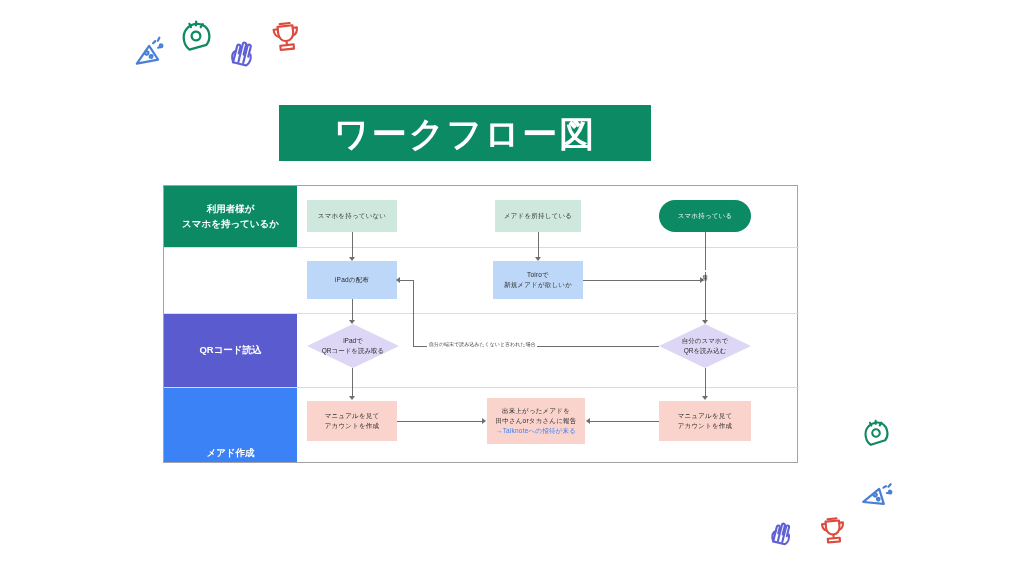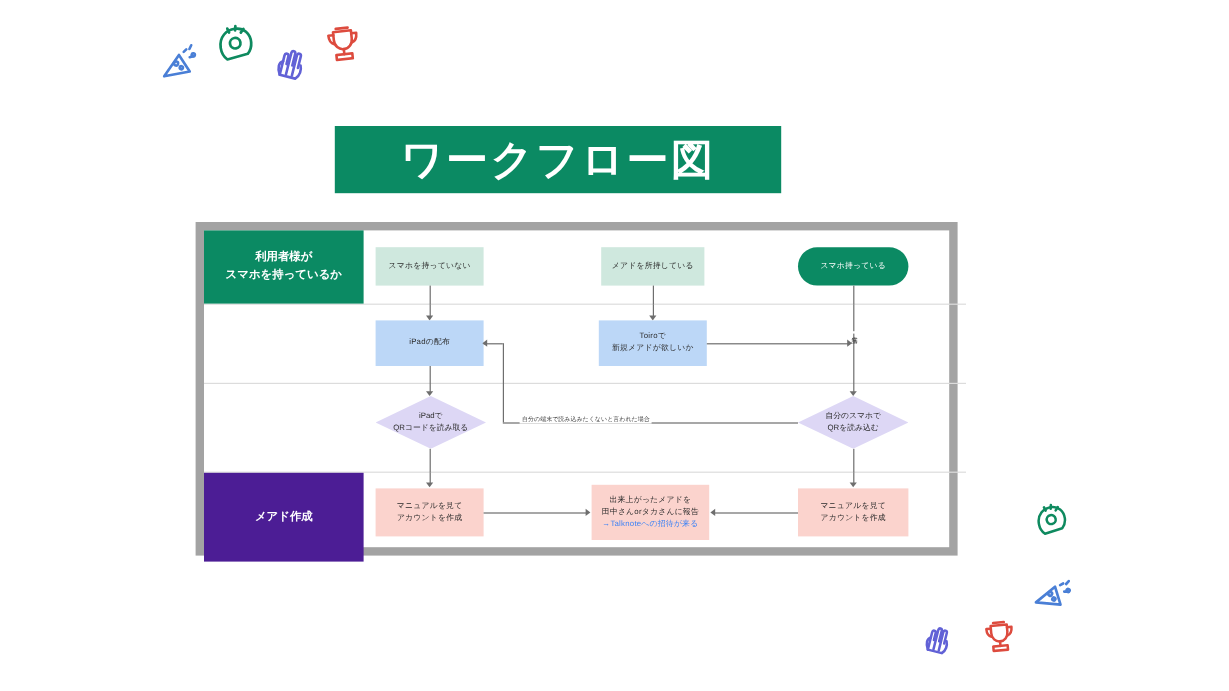--- a/index.html
+++ b/index.html
@@ -39,21 +39,21 @@
     letter-spacing: 2px;
     line-height: 1;
     white-space: nowrap;
   }
 
   
   #diagram {
     position: absolute;
     left: 163px; top: 185px;
     width: 635px; height: 278px;
-    border: 7px solid #a3a3a3;
+    border: 1px solid #a3a3a3;
     background: #ffffff;
     box-sizing: border-box;
   }
   .lane {
     position: absolute;
     left: 0;
     width: 635px;
     box-sizing: border-box;
     border-bottom: 1px solid #dcdcdc;
   }
@@ -311,20 +311,23 @@
 
         <div class="conn-h" style="left:100px; top:32px; width:16px;"></div>
         <div class="arrow-left" style="left:99px; top:29px;"></div>
         <div class="conn-v" style="left:116px; top:32px; height:34px;"></div>
 
         <div class="conn-v" style="left:55px; top:51px; height:15px;"></div>
       </div>
     </div>
 
     <div class="lane" style="top:128px; height:74px;">
+      <div class="lane-label" style="background:#5b5bd0;">
+        <span>QRコード読込</span>
+      </div>
       <div class="lane-body">
         <div class="conn-v" style="left:55px; top:0; height:7px;"></div>
         <div class="arrow-down" style="left:52px; top:6px;"></div>
         <div class="conn-v" style="left:408px; top:0; height:7px;"></div>
         <div class="arrow-down" style="left:405px; top:6px;"></div>
 
         <div class="diamond" style="left:10px; top:10px; width:92px; height:44px;">
           <div class="dshape"></div>
           <div class="dtext">
               <span>iPadで<br>QRコードを読み取る</span>
@@ -341,21 +344,21 @@
         <div class="conn-v" style="left:116px; top:0; height:32px;"></div>
         <div class="conn-h" style="left:116px; top:32px; width:246px;"></div>
         <div class="edge-label" style="left:130px; top:28px;">自分の端末で読み込みたくないと言われた場合</div>
 
         <div class="conn-v" style="left:55px; top:54px; height:20px;"></div>
         <div class="conn-v" style="left:408px; top:54px; height:20px;"></div>
       </div>
     </div>
 
     <div class="lane" style="top:202px; height:74px;">
-      <div class="lane-label" style="background:#4c1d95;">
+      <div class="lane-label" style="background:#3b82f6;align-items:flex-end;">
         <span>メアド作成</span>
       </div>
       <div class="lane-body">
         <div class="conn-v" style="left:55px; top:0; height:9px;"></div>
         <div class="arrow-down" style="left:52px; top:8px;"></div>
         <div class="conn-v" style="left:408px; top:0; height:9px;"></div>
         <div class="arrow-down" style="left:405px; top:8px;"></div>
 
         <div class="node node-pink" style="left:10px; top:13px; width:90px; height:40px;">
           <span>マニュアルを見て<br>アカウントを作成</span>

